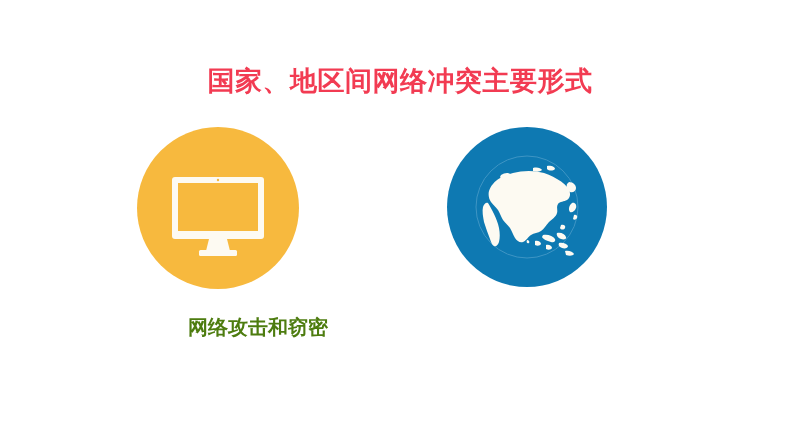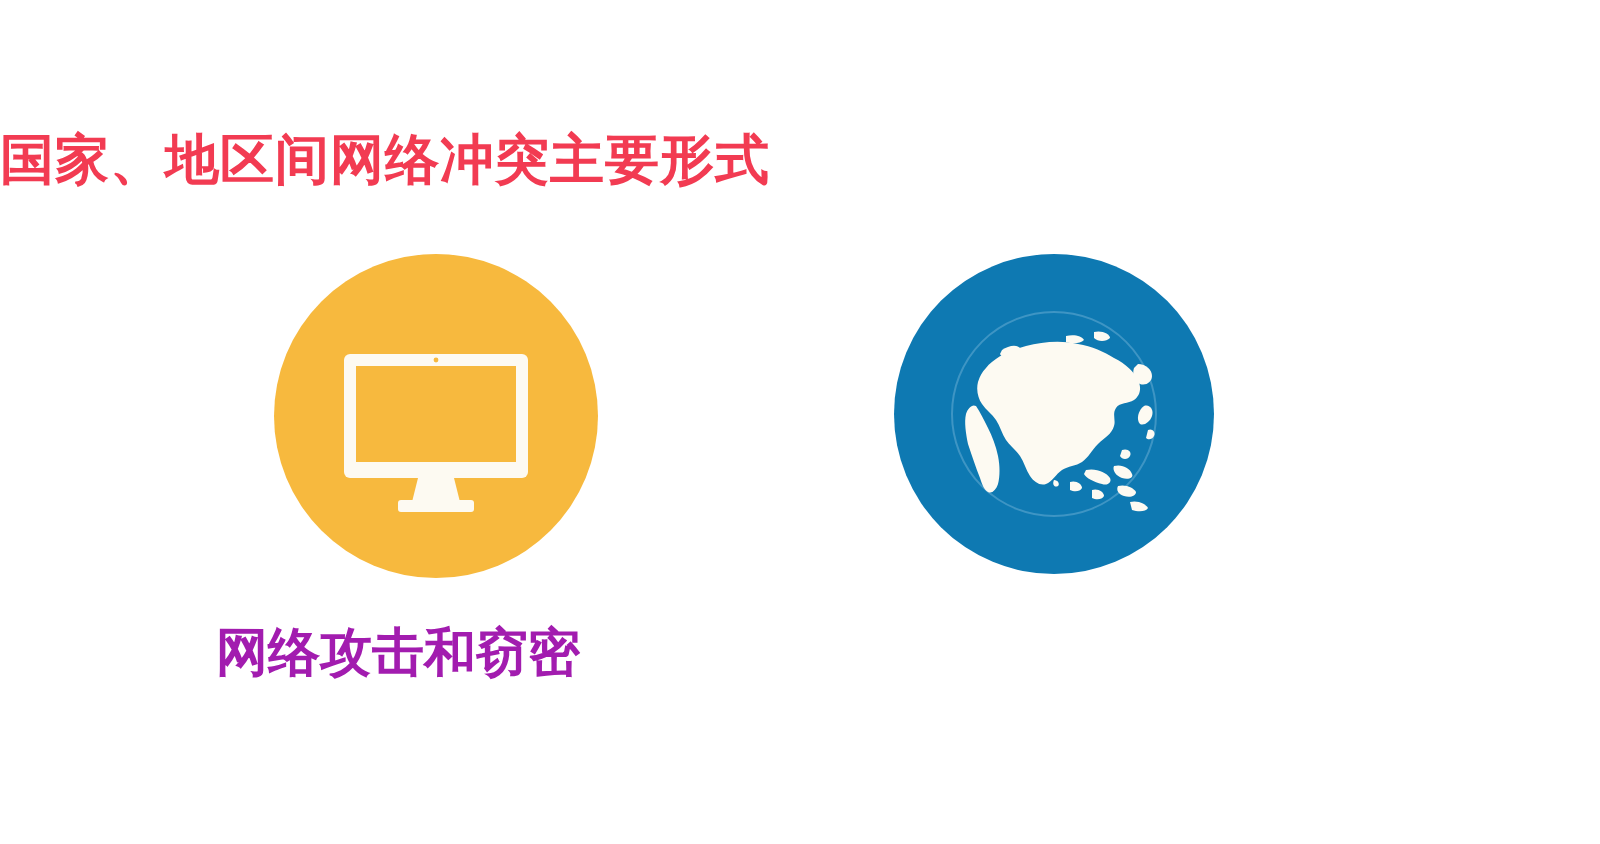--- a/index.html
+++ b/index.html
@@ -20,20 +20,21 @@
     height: 422px;
     background: #ffffff;
   }
 
   
   .slide-title {
     position: absolute;
     left: 0;
     top: 63px;
     width: 800px;
+    text-align: center;
     font-size: 27px;
     font-weight: bold;
     letter-spacing: 0.5px;
     color: #f23b52;
     line-height: 36px;
     white-space: nowrap;
   }
 
   
   .item {
@@ -56,24 +57,24 @@
   .icon-wrap {
     position: absolute;
     left: 0; top: 0;
     width: 100%;
     height: 100%;
     display: block;
   }
 
   .item-label {
     margin-top: 20px;
-    text-align: left;
-    font-size: 26px;
+    text-align: right;
+    font-size: 20px;
     font-weight: bold;
-    color: #a21caf;
+    color: #4d7c0f;
     line-height: 34px;
     white-space: nowrap;
   }
   .label-left  { margin-top: 21px; }
   .label-right { margin-top: 21px; }
 </style>
 </head>
 <body>
 
 <div class="slide">

